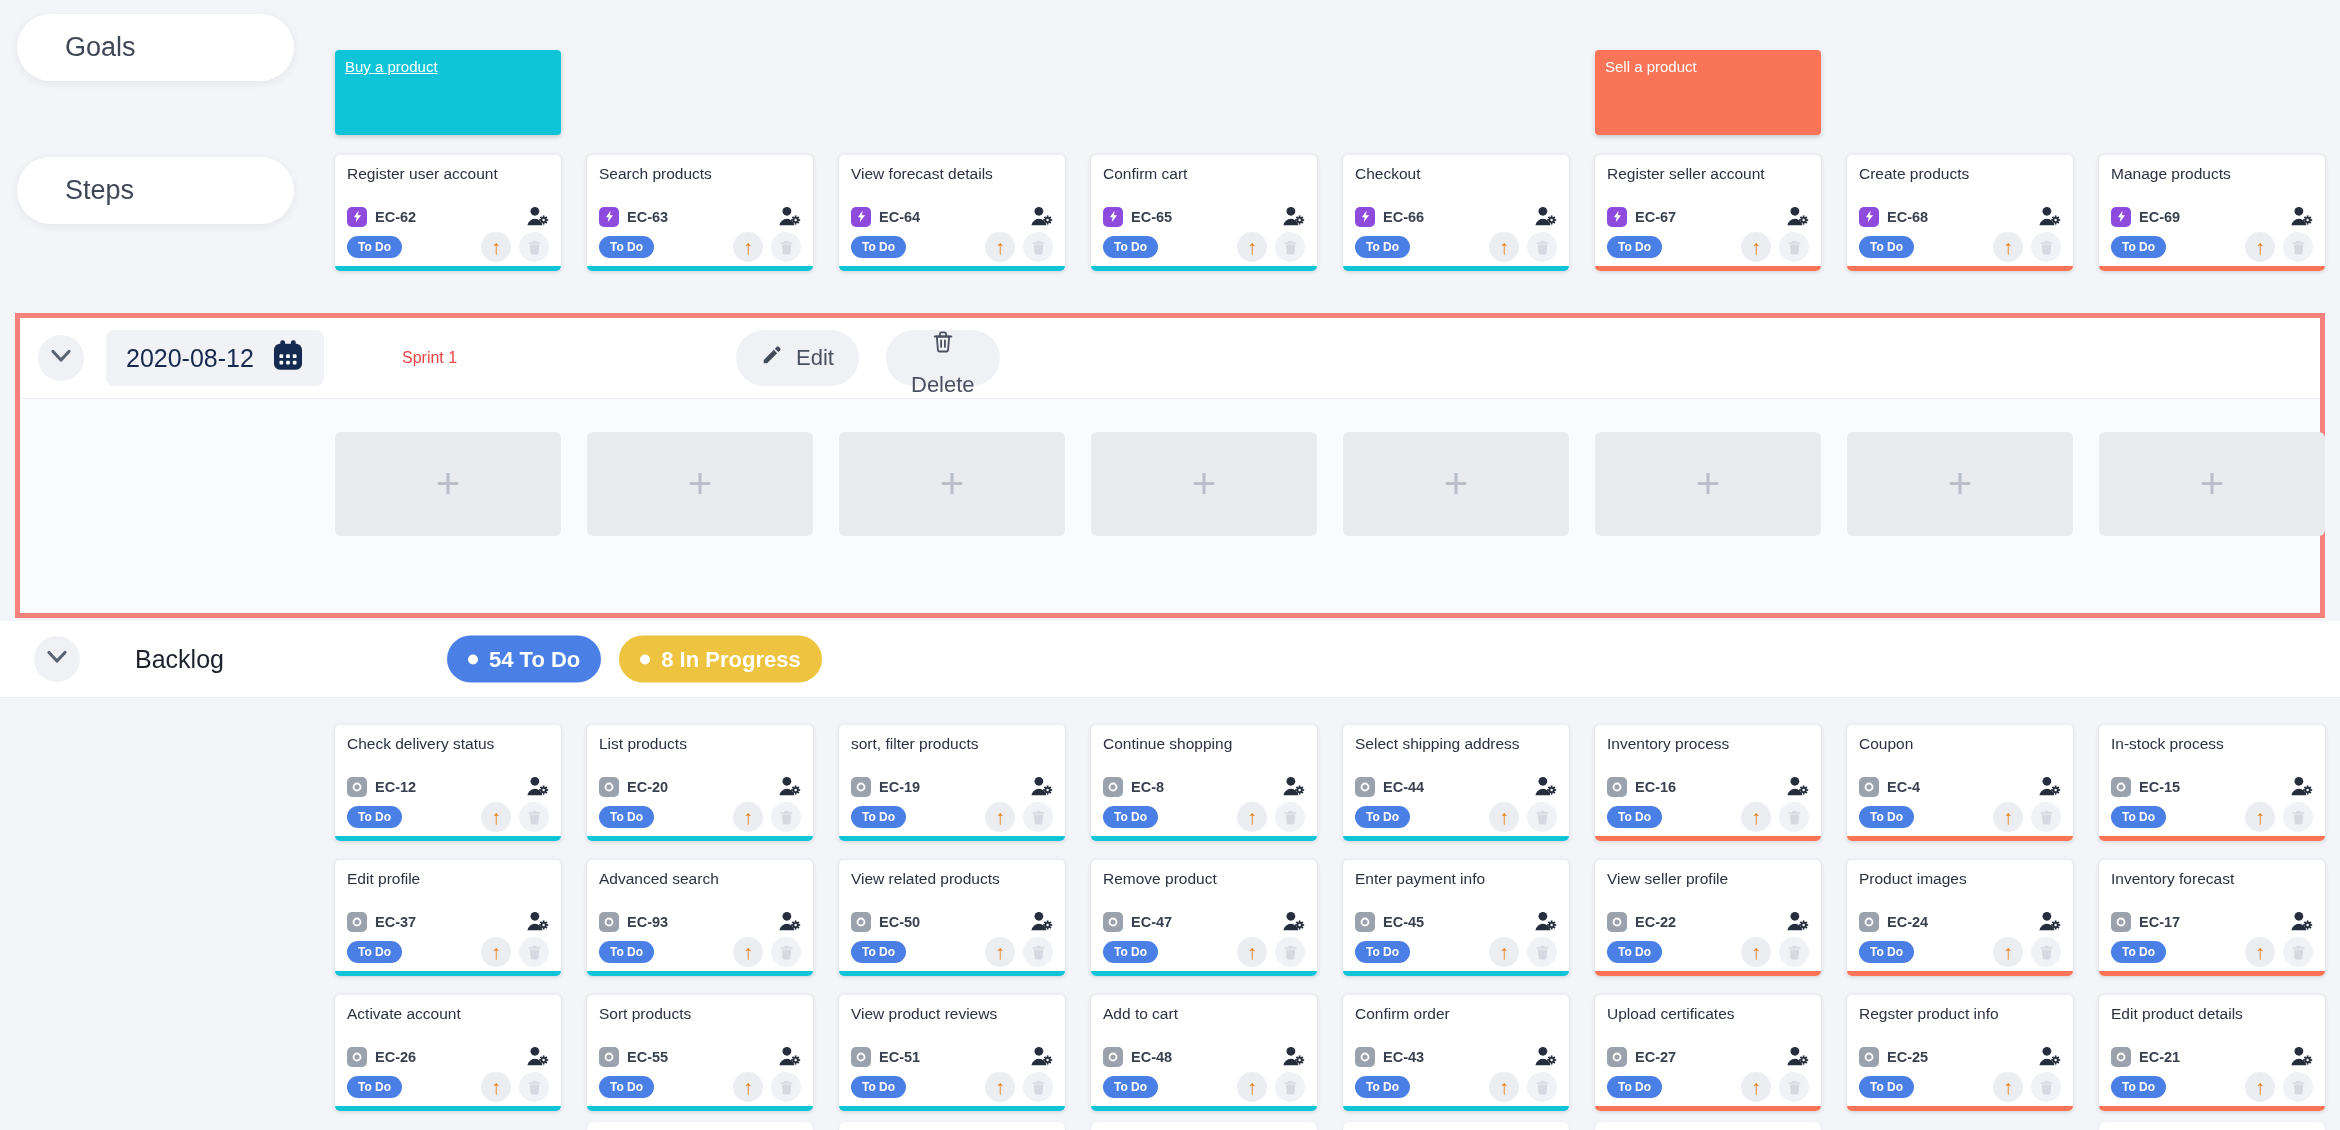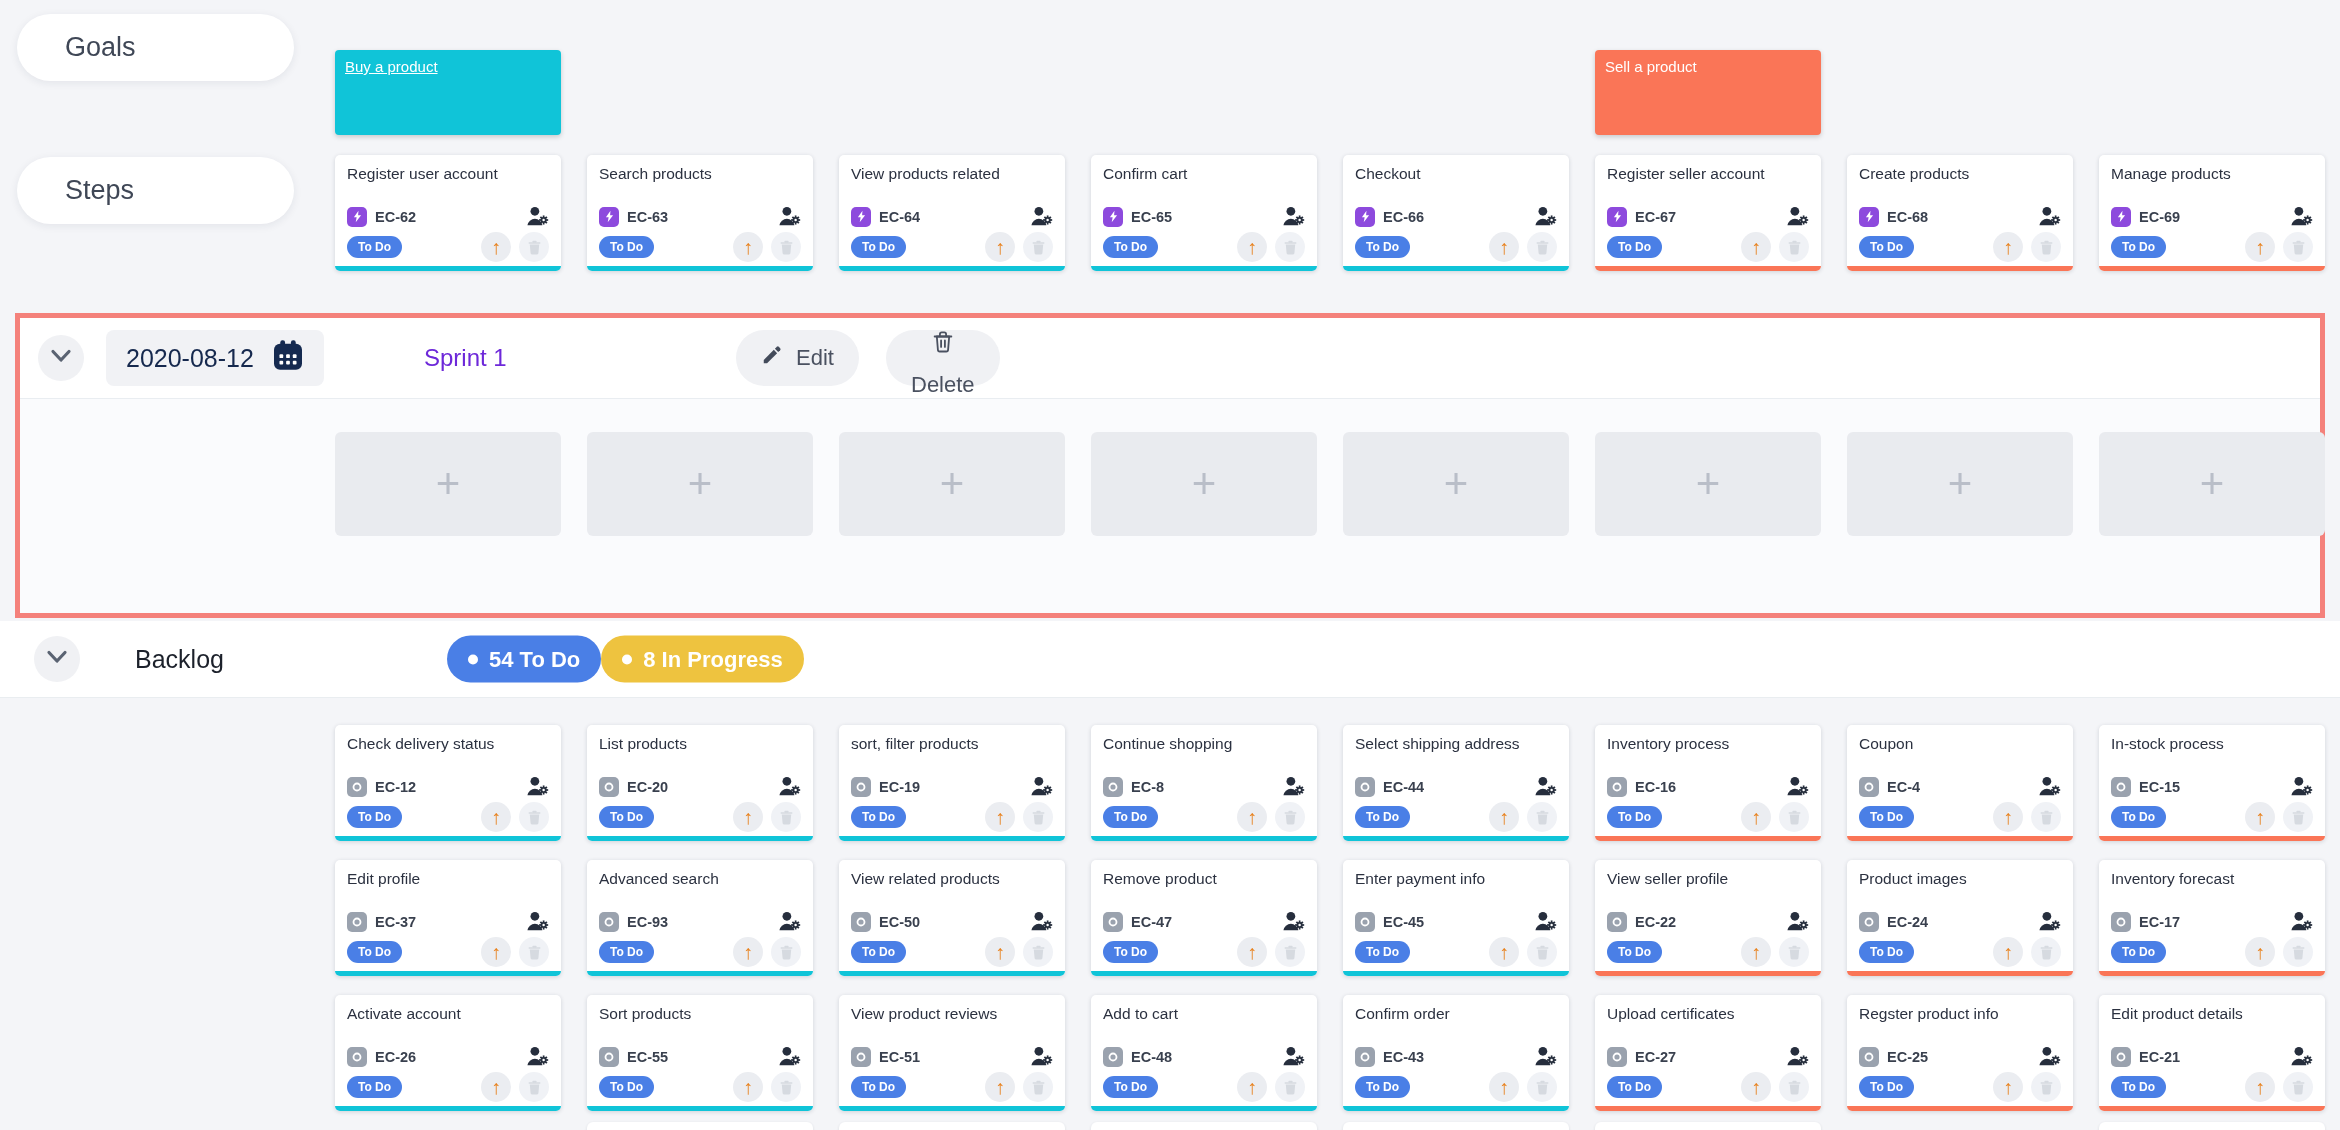--- a/index.html
+++ b/index.html
@@ -47,42 +47,42 @@
   }
   #sprint-header{position:relative;height:80px;background:#fff;border-bottom:1px solid #e9edf1;}
   #sprint-header>*{position:absolute;top:50%;transform:translateY(-50%);}
   .round-btn{width:46px;height:46px;border-radius:50%;background:#f0f1f4;display:flex;align-items:center;justify-content:center;}
   #sprint-chevron{left:18px;}
   #date-box{
     left:86px;height:56px;border-radius:8px;background:#f1f2f5;
     display:flex;align-items:center;gap:18px;padding:0 20px;
     font-size:25px;color:#16294e;
   }
-  #sprint-name{left:404px;font-size:24px;color:#6d28d9;}
+  #sprint-name{left:382px;font-size:16px;color:#ef4444;}
   .pill-btn{
     height:56px;border-radius:28px;background:#f0f1f4;display:flex;align-items:center;
     gap:13px;padding:0 25px;font-size:22px;color:#4a5160;
   }
   #edit-btn{left:716px;}
   #delete-btn{left:866px;flex-direction:column;}
   #plus-row{position:absolute;left:315px;top:114px;display:flex;gap:26px;}
   .plus-slot{
     width:226px;height:104px;border-radius:6px;background:#e9ebef;
     display:flex;align-items:center;justify-content:center;
     font-size:42px;color:#b9bec8;flex:0 0 auto;
   }
   
   #backlog-header{
     position:absolute;left:0;top:621px;width:2340px;height:76px;background:#fff;
     border-bottom:1px solid #e9edf0;
   }
   #backlog-header>*{position:absolute;top:50%;transform:translateY(-50%);}
   #backlog-chevron{left:34px;}
   #backlog-label{left:135px;font-size:25px;color:#1c212b;}
-  #badges{left:447px;display:flex;gap:0;text-align:right;}
+  #badges{left:447px;display:flex;gap:18px;text-align:right;}
   .count-badge{
     height:47px;border-radius:24px;display:flex;align-items:center;gap:11px;
     padding:0 21px;color:#fff;font-size:22px;font-weight:bold;white-space:nowrap;
   }
   .badge-dot{width:10px;height:10px;border-radius:50%;background:#fff;flex:0 0 auto;}
   
   .sliver{position:absolute;top:1122px;width:226px;height:12px;background:#fff;border-radius:6px 6px 0 0;box-shadow:0 1px 3px rgba(20,30,50,.12);}
 </style>
 </head>
 <body>
@@ -168,21 +168,21 @@
           <svg width="13" height="15" viewBox="0 0 16 18">
             <path d="M2.2 5.2 h11.6 l-1 11 a1.6 1.6 0 0 1 -1.6 1.4 H4.8 a1.6 1.6 0 0 1 -1.6 -1.4 z" fill="#d6dae0"></path>
             <rect x="0.6" y="2.4" width="14.8" height="1.9" rx="0.95" fill="#d6dae0"></rect>
             <rect x="5.4" y="0.6" width="5.2" height="2.4" rx="1" fill="#d6dae0"></rect>
           </svg>
         </span>
       </div>
       <div class="accent" style="background: rgb(16, 196, 216);"></div>
     </div>
     <div class="card">
-      <div class="card-title">View products related</div>
+      <div class="card-title">View forecast details</div>
       <div class="card-meta">
         <span class="type-icon" style="background: rgb(141, 74, 221);">
           <svg width="13" height="13" viewBox="0 0 20 20">
             <path d="M11.5 1 L4.5 11 h4.2 L7.3 19 L15.5 8.2 h-4.6 z" fill="#fff"></path>
           </svg>
         </span>
         <span class="card-id">EC-64</span>
         <span class="assignee">
           <svg width="23" height="21" viewBox="0 0 26 24">
             <circle cx="10" cy="6" r="5" fill="#262e3d"></circle>

